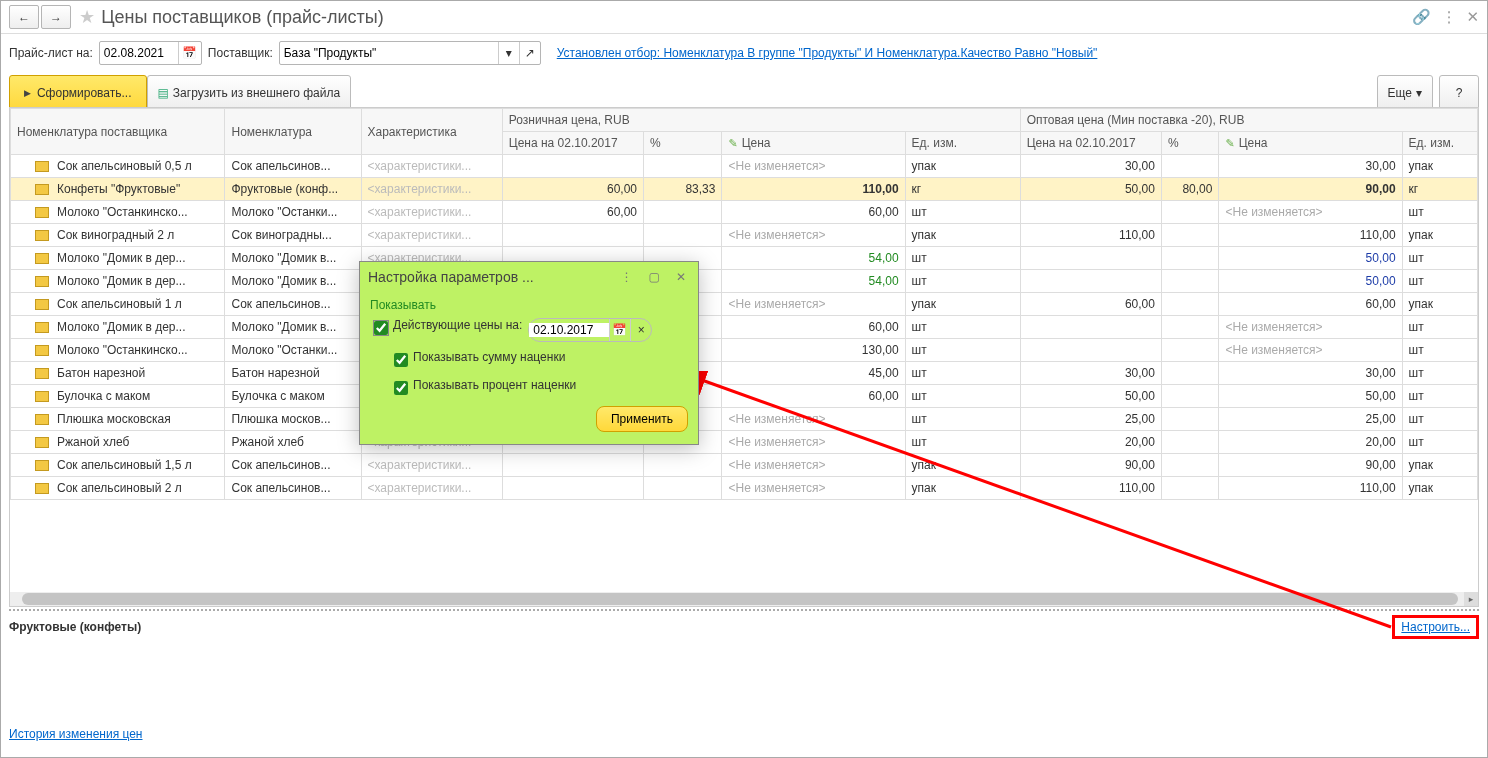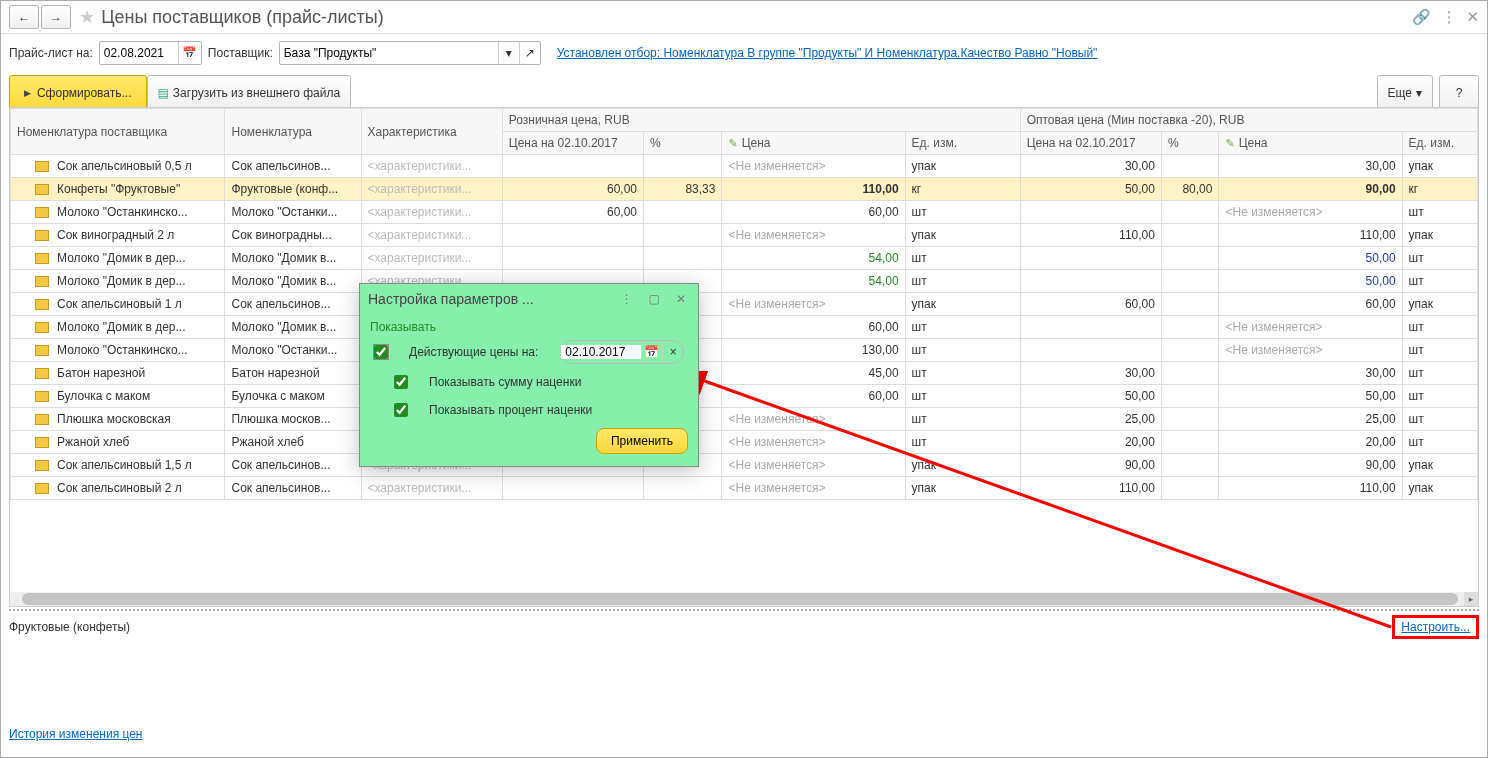--- a/index.html
+++ b/index.html
@@ -33,33 +33,33 @@
 .placeholder{color:#bbb}
 .num{text-align:right}
 .green{color:#228b22}
 .blue{color:#1e3da8}
 tr.selected td{background:#fff3c6}
 .unchanged{color:#aaa;text-align:left}
 .pencil::before{content:"✎";color:#6ab04c;font-size:11px;margin-right:4px}
 .hscroll{position:absolute;left:0;right:0;bottom:0;height:14px;background:#eee}
 .hscroll .thumb{position:absolute;left:12px;top:1px;right:20px;height:12px;background:#c4c4c4;border-radius:6px}
 .footer-row{position:absolute;left:8px;right:8px;bottom:118px;height:24px;border-top:2px dotted #aaa;display:flex;align-items:center;padding-top:4px}
-.footer-label{font-weight:normal}
+.footer-label{font-weight:bold}
 .settings-link{margin-left:auto;color:#0066cc;text-decoration:underline;cursor:pointer;border:3px solid red;padding:2px 6px}
 .bottom-links{position:absolute;left:8px;bottom:16px}
 .bottom-links a{color:#0066cc;text-decoration:underline;cursor:pointer}
 .bulb{color:#f1b300;font-size:14px;margin-right:4px}
-.popup{position:absolute;top:282px;left:358px;width:338px;background:#86efac;border:1px solid #888;box-shadow:0 4px 20px rgba(0,0,0,0.25);z-index:10}
+.popup{position:absolute;top:260px;left:358px;width:338px;background:#bef264;border:1px solid #888;box-shadow:0 4px 20px rgba(0,0,0,0.25);z-index:10}
 .popup-title{height:30px;display:flex;align-items:center;padding:0 8px}
 .popup-title .pt{font-size:14px;color:#444}
 .popup-title .picons{margin-left:auto;display:flex;gap:8px;color:#777}
 .popup-title .picons span{cursor:pointer;padding:2px 4px}
 .popup-body{padding:6px 10px 12px}
 .popup-body .show-lbl{color:#228b22;margin-bottom:6px}
-.chkrow{display:flex;align-items:center;gap:18px;margin-bottom:8px}
+.chkrow{display:flex;gap:2px;margin-bottom:8px}
 .chkrow input[type=checkbox]{accent-color:#228b22;width:14px;height:14px}
 .popup-date{display:flex;align-items:center;border:1px solid #bbb;border-radius:12px;height:22px;margin-left:4px}
 .popup-date input{border:none;width:72px;font-size:12px;padding:0 4px;outline:none}
 .popup-date span{width:20px;text-align:center;border-left:1px solid #ccc;height:22px;line-height:22px;cursor:pointer}
 .popup .indent{margin-left:20px}
 .apply-row{text-align:right;margin-top:8px}
 .btn-apply{background:linear-gradient(#ffe96a,#ffd83a);border:1px solid #d0a000;border-radius:8px;padding:5px 14px;cursor:pointer;font-size:12px}
 svg.arrow{position:absolute;z-index:5;pointer-events:none}
 .hscroll-right-cap{position:absolute;right:0;top:0;width:14px;height:14px;background:#ddd;display:flex;align-items:center;justify-content:center;font-size:9px;color:#666}
 </style>

